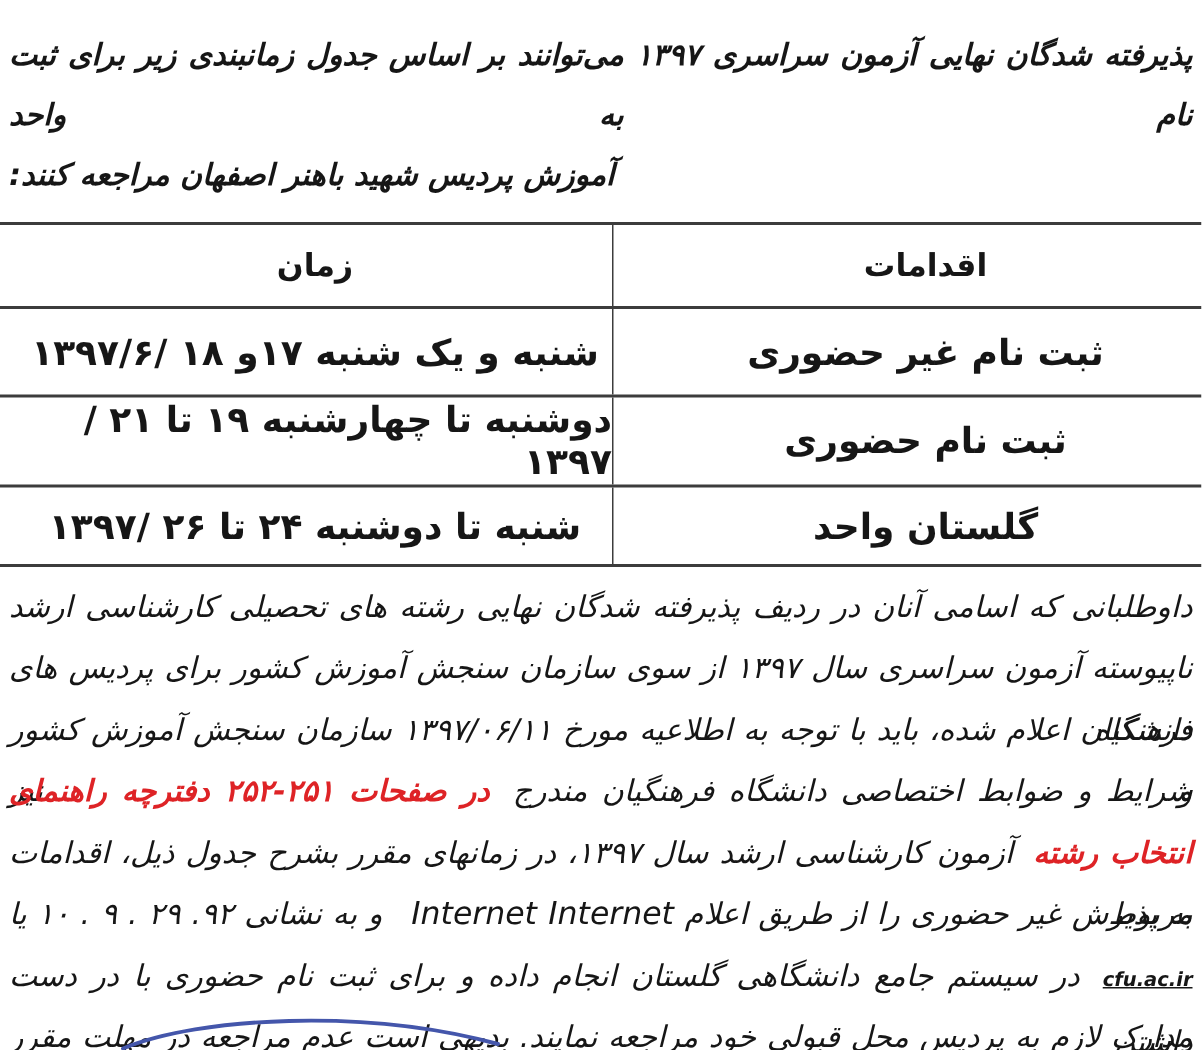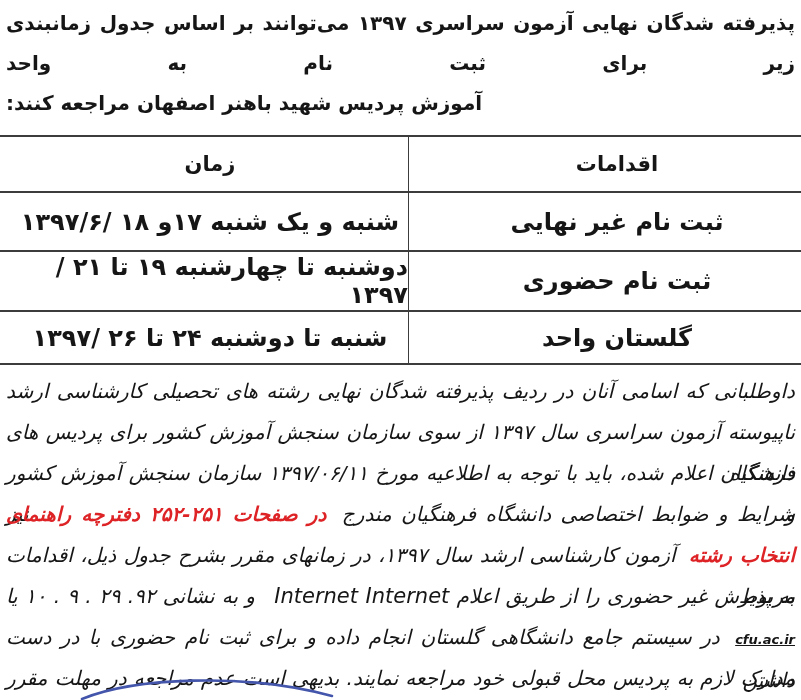--- a/index.html
+++ b/index.html
@@ -7,24 +7,25 @@
     width:801px;height:700px;
     background:#ffffff;
     color:#161616;
     font-family:"DejaVu Sans","Liberation Sans",sans-serif;
     direction:rtl;
     position:relative;
     overflow:hidden;
   }
   
   .intro{
-    padding:3px 6px 0 6px;
+    padding:16px 6px 0 6px;
     font-size:20px;
     font-weight:bold;
     line-height:40px;
+    font-style:italic;
   }
   .intro .l1{text-align:justify;text-align-last:justify;}
   .intro .l2{text-align:left;}
   
   .tbl{
     margin-top:12px;
     border-top:2px solid #3c3c3c;
     border-bottom:2px solid #3c3c3c;
   }
   .trow{display:flex;}
@@ -76,21 +77,21 @@
   <div class="l1">پذیرفته شدگان نهایی آزمون سراسری ۱۳۹۷ می‌توانند بر اساس جدول زمانبندی زیر برای ثبت نام به واحد</div>
   <div class="l2">آموزش پردیس شهید باهنر اصفهان مراجعه کنند:</div>
 </div>
 
 <div class="tbl">
   <div class="trow hdr">
     <div class="cell cell-actions">اقدامات</div>
     <div class="cell cell-time">زمان</div>
   </div>
   <div class="trow r1">
-    <div class="cell cell-actions">ثبت نام غیر نهایی</div>
+    <div class="cell cell-actions">ثبت نام غیر حضوری</div>
     <div class="cell cell-time">شنبه و یک شنبه ۱۷و ۱۸ /۱۳۹۷/۶</div>
   </div>
   <div class="trow r2">
     <div class="cell cell-actions">ثبت نام حضوری</div>
     <div class="cell cell-time">دوشنبه  تا چهارشنبه ۱۹ تا ۲۱ /۱۳۹۷</div>
   </div>
   <div class="trow r3">
     <div class="cell cell-actions">گلستان واحد</div>
     <div class="cell cell-time">شنبه  تا دوشنبه ۲۴ تا ۲۶ /۱۳۹۷</div>
   </div>

